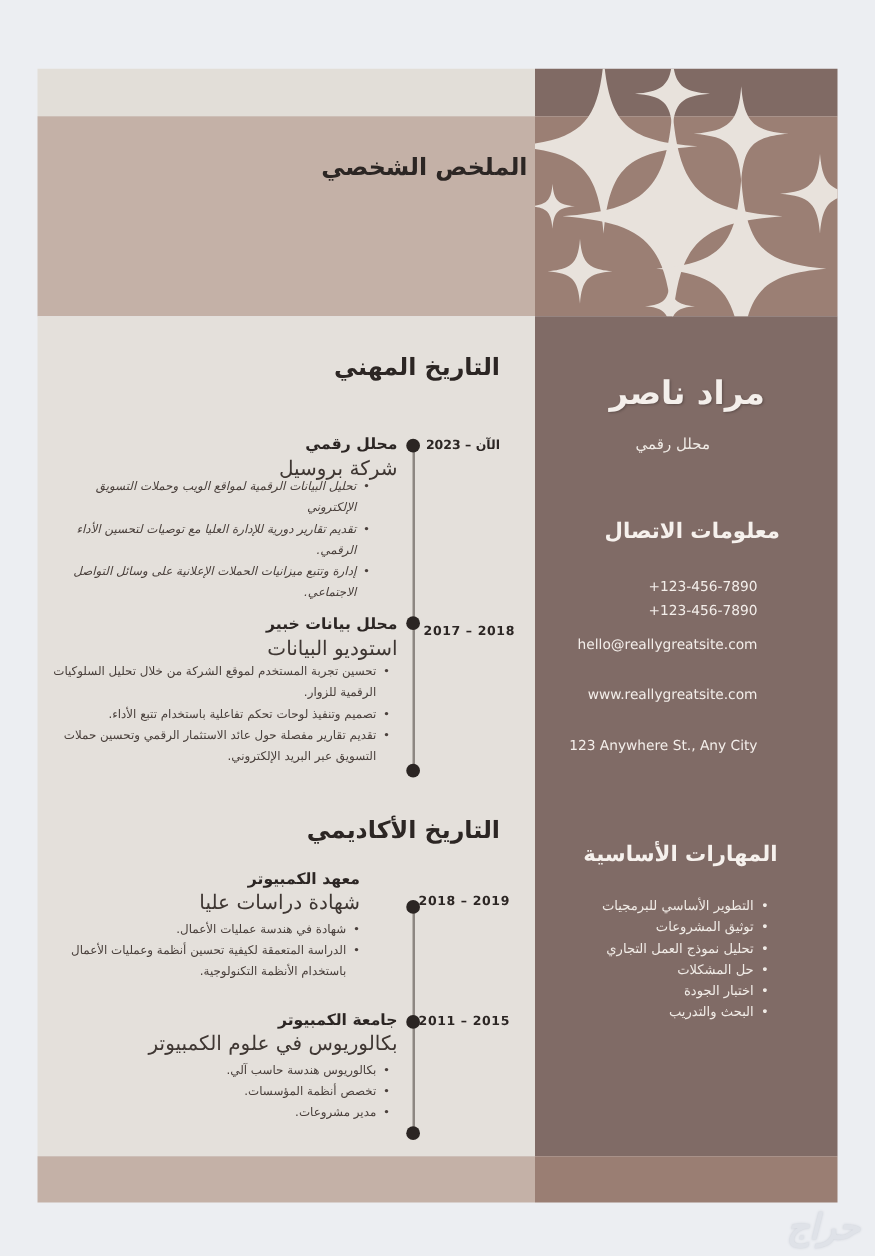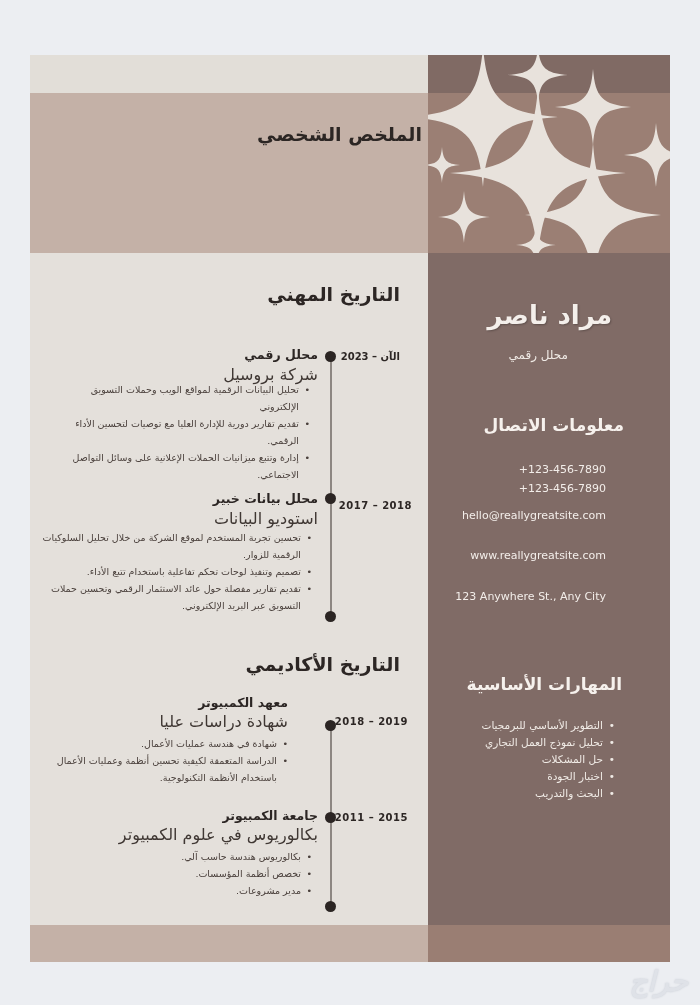--- a/index.html
+++ b/index.html
@@ -83,37 +83,38 @@
   <div class="r-head rtl" style="right:46px; top:360px;">معلومات الاتصال</div>
   <div class="contact" style="right:64px; top:408px;">+123-456-7890</div>
   <div class="contact" style="right:64px; top:427px;">+123-456-7890</div>
   <div class="contact" style="right:64px; top:454px;">hello@reallygreatsite.com</div>
   <div class="contact" style="right:64px; top:494px;">www.reallygreatsite.com</div>
   <div class="contact" style="right:64px; top:535px;">123 Anywhere St., Any City</div>
 
   <div class="r-head rtl" style="right:48px; top:619px;">المهارات الأساسية</div>
   <ul class="skills" style="right:55px; top:662px; width:200px;">
     <li>التطوير الأساسي للبرمجيات</li>
+    <li>توثيق المشروعات</li>
     <li>تحليل نموذج العمل التجاري</li>
     <li>حل المشكلات</li>
     <li>اختبار الجودة</li>
     <li>البحث والتدريب</li>
   </ul>
 
   <div class="h-sec rtl" style="right:270px; top:228px;">التاريخ المهني</div>
 
   <div class="tl-line" style="left:300px; top:300px; height:262px;"></div>
   <div class="dot" style="left:295px; top:296px;"></div>
   <div class="dot" style="left:295px; top:438px;"></div>
   <div class="dot" style="left:295px; top:556px;"></div>
 
   <div class="date" style="right:270px; top:296px;">الآن – 2023</div>
   <div class="job-title rtl" style="right:352px; top:292px;">محلل رقمي</div>
   <div class="job-sub rtl" style="right:352px; top:310px;">شركة بروسيل</div>
-  <ul class="bul" style="right:360px; top:326px; width:250px;">
+  <ul class="bul" style="right:374px; top:326px; width:250px;font-style:italic;">
     <li>تحليل البيانات الرقمية لمواقع الويب وحملات التسويق الإلكتروني</li>
     <li>تقديم تقارير دورية للإدارة العليا مع توصيات لتحسين الأداء الرقمي.</li>
     <li>إدارة وتتبع ميزانيات الحملات الإعلانية على وسائل التواصل الاجتماعي.</li>
   </ul>
 
   <div class="date" style="right:258px; top:445px;">2018 – 2017</div>
   <div class="job-title rtl" style="right:352px; top:436px;">محلل بيانات خبير</div>
   <div class="job-sub rtl" style="right:352px; top:454px;">استوديو البيانات</div>
   <ul class="bul" style="right:358px; top:474px; width:270px;">
     <li>تحسين تجربة المستخدم لموقع الشركة من خلال تحليل السلوكيات الرقمية للزوار.</li>

